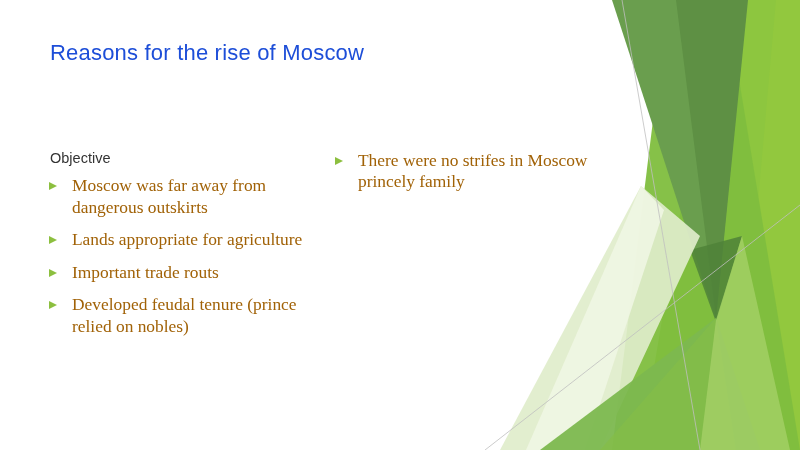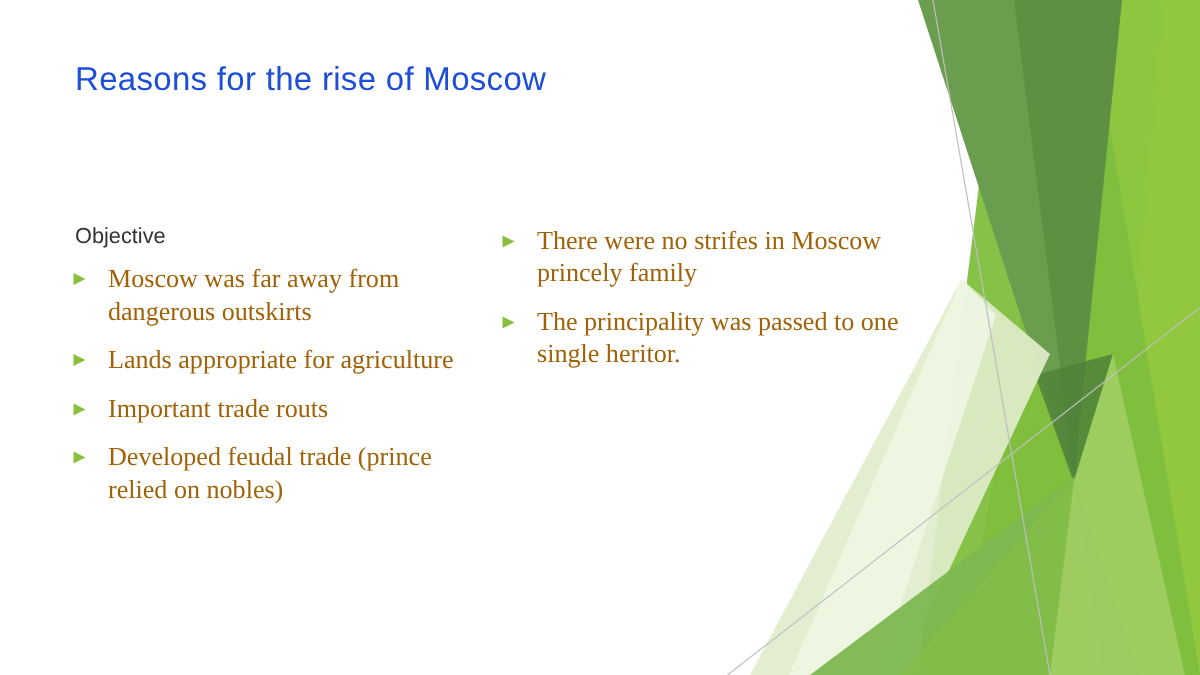--- a/index.html
+++ b/index.html
@@ -116,31 +116,27 @@
       <li class="bullet-item">
         <span class="bullet-marker"></span>
         <span class="bullet-text">Lands appropriate for agriculture</span>
       </li>
       <li class="bullet-item">
         <span class="bullet-marker"></span>
         <span class="bullet-text">Important trade routs</span>
       </li>
       <li class="bullet-item">
         <span class="bullet-marker"></span>
-        <span class="bullet-text">Developed feudal trade (prince relied on nobles)</span>
+        <span class="bullet-text">Developed feudal tenure (prince relied on nobles)</span>
       </li>
     </ul>
   </div>
 
   <div class="column" id="col-right">
     <ul class="bullet-list">
       <li class="bullet-item">
         <span class="bullet-marker"></span>
         <span class="bullet-text">There were no strifes in Moscow princely family</span>
       </li>
-      <li class="bullet-item">
-        <span class="bullet-marker"></span>
-        <span class="bullet-text">The principality was passed to one single heritor.</span>
-      </li>
     </ul>
   </div>
 
 </div>
 
 </body></html>

